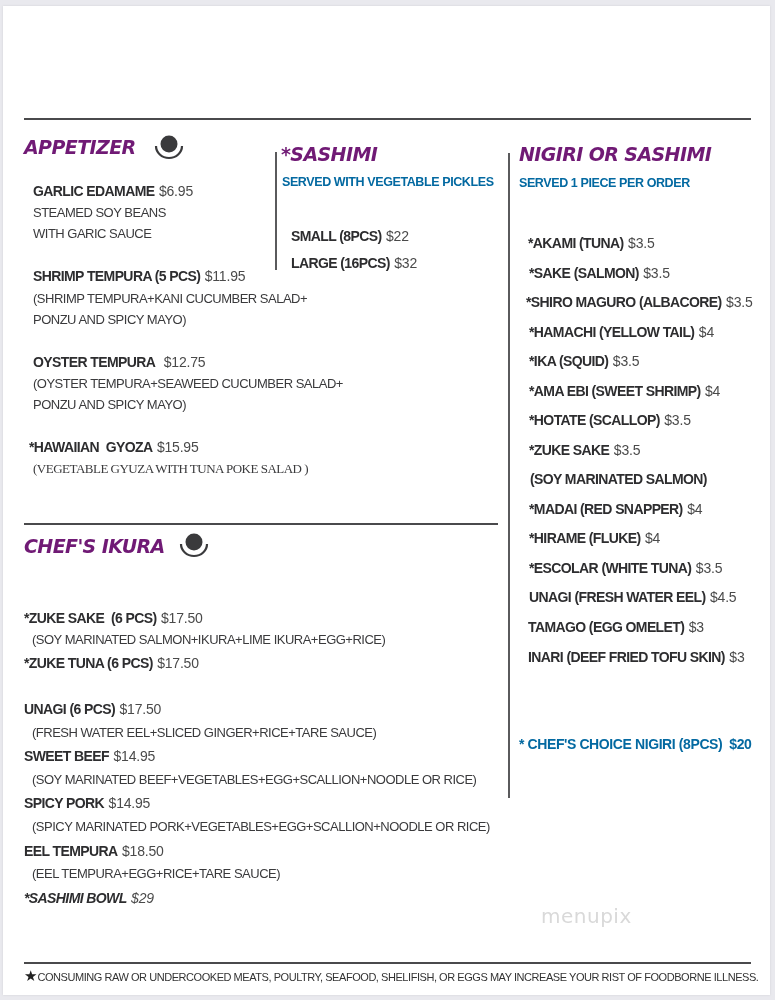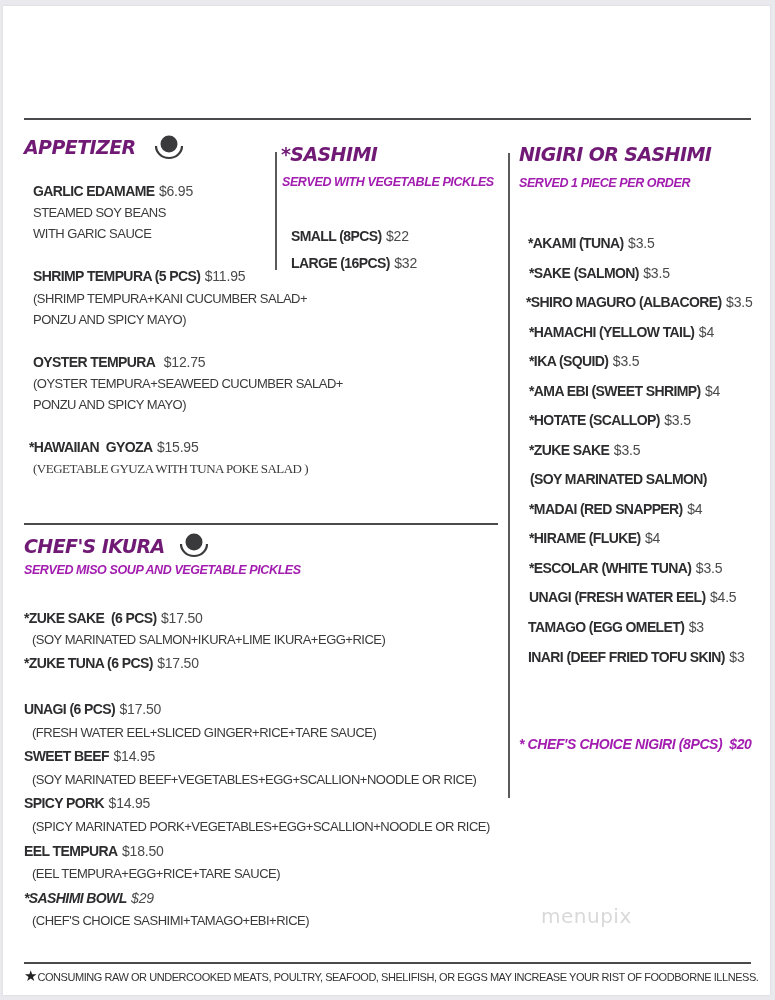--- a/index.html
+++ b/index.html
@@ -4,21 +4,21 @@
 <style>
   html, body { margin:0; padding:0; }
   body { width:775px; height:1000px; background:#e9e9ee; position:relative; overflow:hidden;
          font-family:"Liberation Sans", sans-serif; color:#2e2e30; }
   .page { position:absolute; left:3px; top:6px; width:767px; height:989px; background:#ffffff;
           box-shadow:0 0 2px #cfcfd6; }
   .abs { position:absolute; white-space:nowrap; }
   .rule-h { position:absolute; height:2px; background:#4a4a4c; }
   .rule-v { position:absolute; width:1.5px; background:#5a5a5c; }
   .sect-title { font-family:"DejaVu Sans", sans-serif; font-weight:bold; font-size:19px; letter-spacing:-0.6px; color:#701a75;font-style:italic; }
-  .sect-sub { font-weight:bold; font-style:italic; font-size:12.5px; letter-spacing:-0.4px; color:#a21caf; }
+  .sect-sub { font-weight:bold; font-size:12.5px; letter-spacing:-0.4px; color:#0369a1; }
   .name { font-weight:bold; font-size:14px; letter-spacing:-0.6px; color:#2d2d2f; }
   .price { font-weight:normal; font-size:14px; color:#4a4a4a; letter-spacing:-0.2px; }
   .desc { font-size:13px; letter-spacing:-0.5px; color:#3a3a3c; }
   .bowl-icon { position:absolute; width:30px; height:26px; }
   .footer-note { font-size:11px; letter-spacing:-0.45px; color:#333; }
   .star { font-size:15px; color:#222; }
   .watermark { font-family:"DejaVu Sans", sans-serif; font-size:20px; color:#d9d9d9; letter-spacing:0.5px; }
 </style>
 </head>
 <body>
@@ -96,41 +96,39 @@
   </div>
 
   <div class="abs sect-sub" style="left:516px; top:730px; font-size:14px; white-space:pre;">* CHEF'S CHOICE NIGIRI (8PCS)  $20</div>
 
   <div class="rule-h" style="left:21px; top:517px; width:474px; height:1.5px;"></div>
   <div class="abs sect-title" style="left:21px; top:529px;">CHEF'S IKURA</div>
   <svg class="bowl-icon" style="left:176px; top:526px;" viewBox="0 0 30 26">
     <circle cx="15" cy="10" r="8.5" fill="#3a3a3c"></circle>
     <path d="M2 12 A13 12 0 0 0 28 12" fill="none" stroke="#3a3a3c" stroke-width="2.2"></path>
   </svg>
-  <div class="abs sect-sub" style="left:21px; top:557px;">SERVED MISO SOUP AND VEGETABLE PICKLES</div>
 
   <div class="abs" style="left:21px; top:603px;"><span class="name" style="white-space:pre;">*ZUKE SAKE  (6 PCS)</span> <span class="price">$17.50</span></div>
   <div class="abs desc" style="left:29px; top:626px;">(SOY MARINATED SALMON+IKURA+LIME IKURA+EGG+RICE)</div>
 
   <div class="abs" style="left:21px; top:648px;"><span class="name">*ZUKE TUNA (6 PCS)</span> <span class="price">$17.50</span></div>
 
   <div class="abs" style="left:21px; top:694px;"><span class="name">UNAGI (6 PCS)</span> <span class="price">$17.50</span></div>
   <div class="abs desc" style="left:29px; top:719px;">(FRESH WATER EEL+SLICED GINGER+RICE+TARE SAUCE)</div>
 
   <div class="abs" style="left:21px; top:741px;"><span class="name">SWEET BEEF</span> <span class="price">$14.95</span></div>
   <div class="abs desc" style="left:29px; top:766px;">(SOY MARINATED BEEF+VEGETABLES+EGG+SCALLION+NOODLE OR RICE)</div>
 
   <div class="abs" style="left:21px; top:788px;"><span class="name">SPICY PORK</span> <span class="price">$14.95</span></div>
   <div class="abs desc" style="left:29px; top:813px;">(SPICY MARINATED PORK+VEGETABLES+EGG+SCALLION+NOODLE OR RICE)</div>
 
   <div class="abs" style="left:21px; top:836px;"><span class="name">EEL TEMPURA</span> <span class="price">$18.50</span></div>
   <div class="abs desc" style="left:29px; top:860px;">(EEL TEMPURA+EGG+RICE+TARE SAUCE)</div>
 
   <div class="abs" style="left:21px; top:883px;font-style:italic;"><span class="name">*SASHIMI BOWL</span> <span class="price">$29</span></div>
-  <div class="abs desc" style="left:29px; top:907px;">(CHEF'S CHOICE SASHIMI+TAMAGO+EBI+RICE)</div>
 
   <div class="abs watermark" style="left:538px; top:898px;">menupix</div>
 
   <div class="rule-h" style="left:21px; top:956px; width:727px; height:1.5px;"></div>
   <div class="abs" style="left:21px; top:961px;">
     <span class="star">★</span><span class="footer-note">CONSUMING RAW OR UNDERCOOKED MEATS, POULTRY, SEAFOOD, SHELIFISH, OR EGGS MAY INCREASE YOUR RIST OF  FOODBORNE ILLNESS.</span>
   </div>
 
 </div>
 

